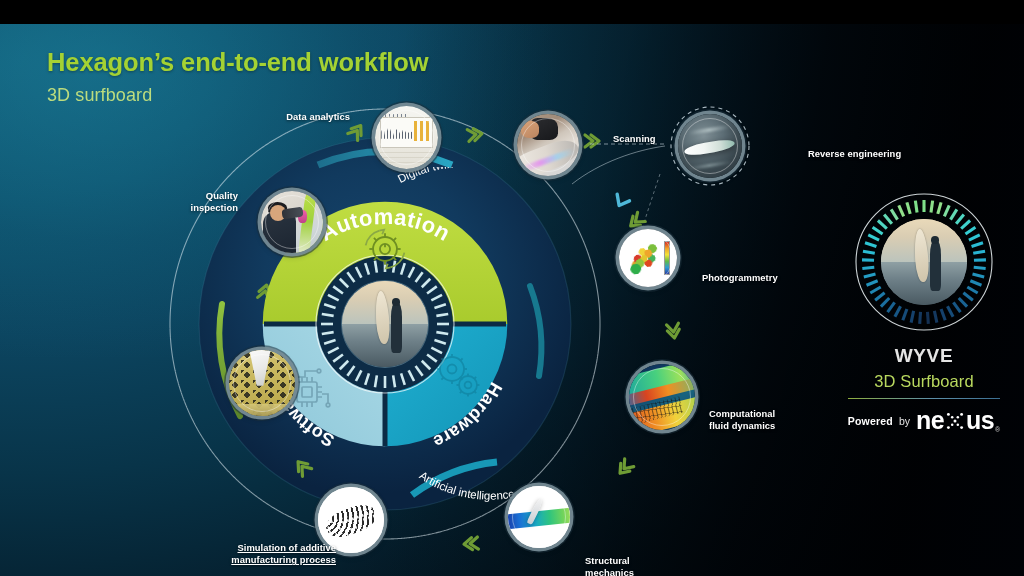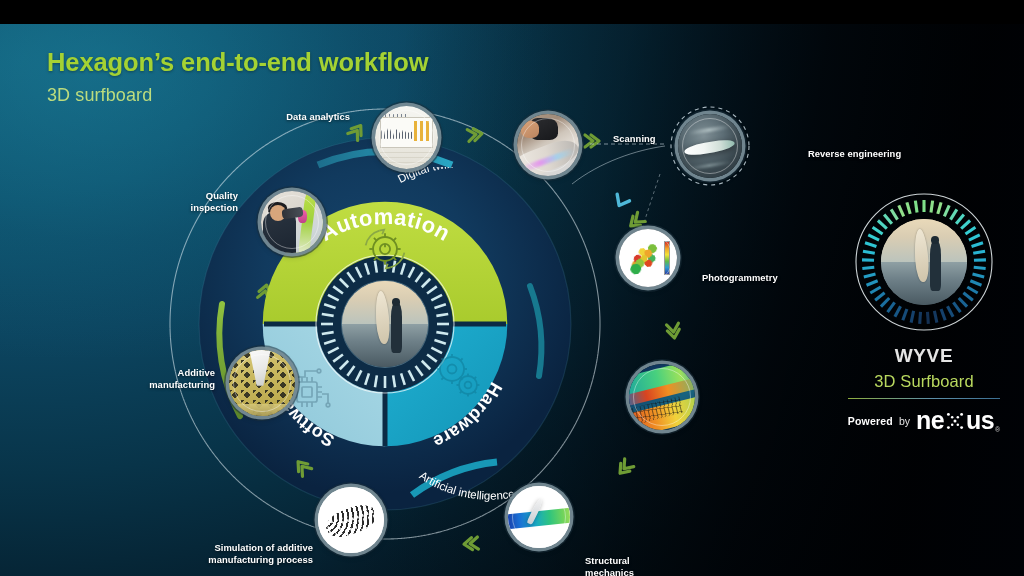--- a/index.html
+++ b/index.html
@@ -641,20 +641,22 @@
     <div class="disc">
       <div class="pic pic-cfd">
         <div class="band1"></div>
           <div class="band2"></div>
           <div class="band3"></div>
           <div class="mesh"></div>
       </div>
     </div>
     <div class="inner-ring"></div>
   </div>
+  <div class="label" style="left:709px;top:384px;width:120px;">Computational
+fluid dynamics</div>
 
   <div class="node white" style="left:508px;top:462px;width:62px;height:62px;">
     <div class="disc">
       <div class="pic pic-struct">
           <div class="strip"></div>
           <div class="fin"></div>
         </div>
     </div>
     <div class="inner-ring"></div>
   </div>
@@ -663,35 +665,33 @@
 
   <div class="node white" style="left:318px;top:463px;width:66px;height:66px;">
     <div class="disc">
       <div class="pic pic-sim">
           <div class="lat"></div>
           <div class="lat-holes"></div>
         </div>
     </div>
     <div class="inner-ring"></div>
   </div>
-  <div class="label r" style="left:158px;top:518px;width:155px;">Simulation of additive
+  <div class="label r" style="left:181px;top:518px;width:155px;text-decoration:underline;">Simulation of additive
 manufacturing process</div>
 
   <div class="node" style="left:229px;top:326px;width:66px;height:66px;">
     <div class="disc">
       <div class="pic pic-am">
           <div class="honey"></div>
           <div class="plate"></div>
           <div class="nozzle"></div>
         </div>
     </div>
     <div class="inner-ring"></div>
   </div>
-  <div class="label r" style="left:95px;top:343px;width:120px;">Additive
-manufacturing</div>
 
   <div class="node" style="left:261px;top:167px;width:62px;height:62px;">
     <div class="disc">
       <div class="pic pic-qa">
         <div class="board"></div>
           <div class="pink"></div>
         <div class="person"></div>
           <div class="hair"></div>
           <div class="head"></div>
           <div class="tool"></div>

